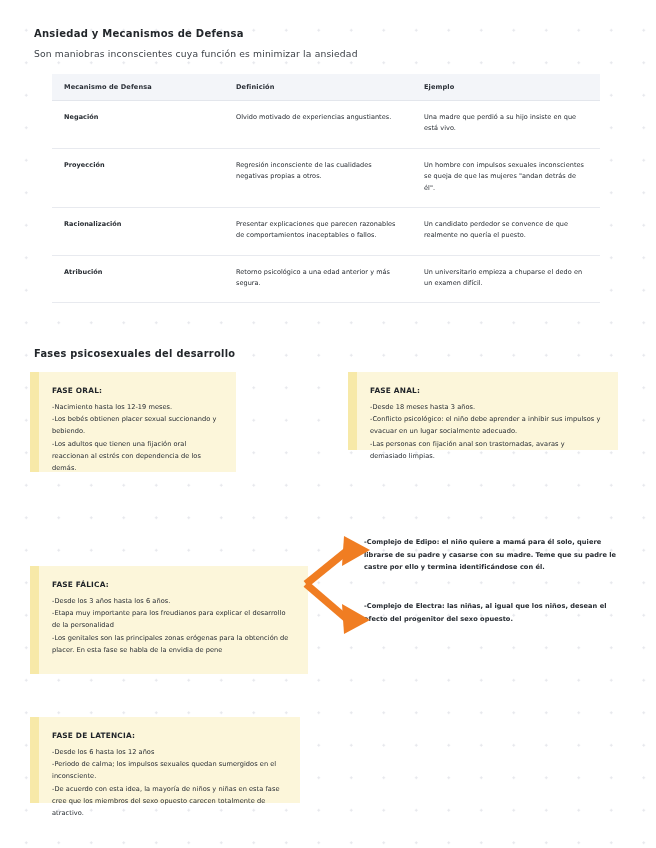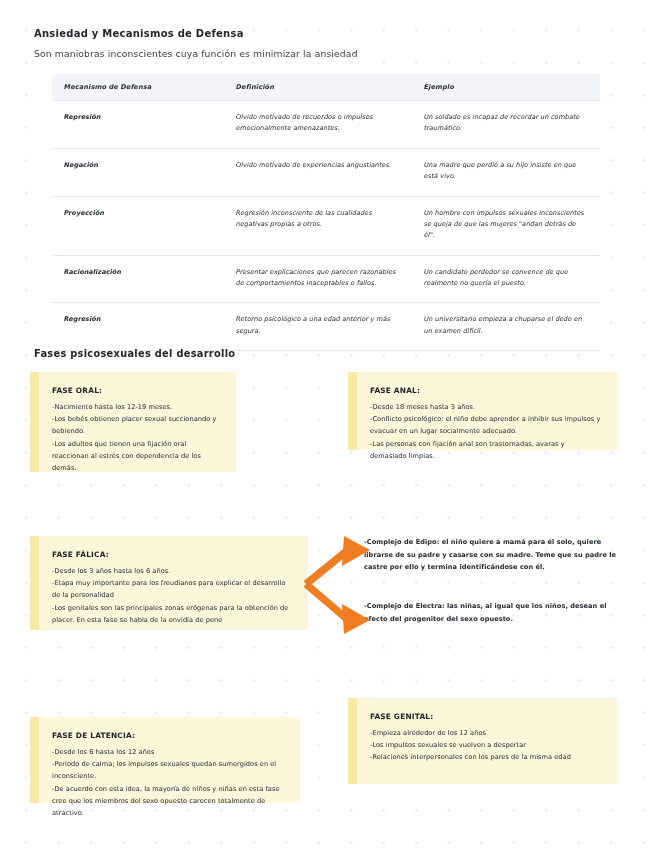--- a/index.html
+++ b/index.html
@@ -31,21 +31,20 @@
   }
 
   
   .tbl-wrap{
     position:absolute;left:52px;top:74px;width:548px;
     background:#ffffff;
   }
   table.mech{
     border-collapse:collapse;width:548px;table-layout:fixed;
     background:#ffffff;
-    font-style:italic;
   }
   table.mech thead th{
     background:#f3f5f9;
     font-size:6.6px;font-weight:700;color:#2b3038;
     text-align:left;
     padding:9px 12px 9px 12px;
     border-bottom:1px solid #e3e6ec;
     letter-spacing:.1px;
   }
   table.mech tbody td{
@@ -77,21 +76,21 @@
     font-size:7.4px;font-weight:700;color:#1f2328;letter-spacing:.2px;
     margin:0 0 6px 0;
   }
   .box .bl{
     font-size:6.6px;font-weight:400;color:#262b31;letter-spacing:.05px;
     line-height:1.85;margin:0;
   }
 
   #box-oral  {left:30px; top:372px;  width:206px; height:100px;}
   #box-anal  {left:348px;top:372px;  width:270px; height:78px;}
-  #box-falica{left:30px; top:536px;  width:278px; height:94px;}
+  #box-falica{left:30px; top:566px;  width:278px; height:108px;}
   #box-latencia{left:30px;top:698px; width:270px; height:86px;margin-top:19px;}
   #box-genital{left:348px;top:698px; width:270px; height:86px;}
 
   
   .note{
     position:absolute;
     font-size:6.6px;font-weight:700;color:#262b31;
     line-height:1.9;letter-spacing:.05px;
   }
   #note-edipo  {left:364px;top:536px;width:256px;}
@@ -117,41 +116,36 @@
         </colgroup>
       <thead>
         <tr>
           <th>Mecanismo de Defensa</th>
           <th>Definición</th>
           <th>Ejemplo</th>
         </tr>
       </thead>
       <tbody>
         <tr>
-          <td class="c1">Represión</td>
-          <td>Olvido motivado de recuerdos o impulsos emocionalmente amenazantes.</td>
-          <td>Un soldado es incapaz de recordar un combate traumático.</td>
-        </tr>
-        <tr>
           <td class="c1">Negación</td>
           <td>Olvido motivado de experiencias angustiantes.</td>
           <td>Una madre que perdió a su hijo insiste en que está vivo.</td>
         </tr>
         <tr>
           <td class="c1">Proyección</td>
           <td>Regresión inconsciente de las cualidades negativas propias a otros.</td>
           <td>Un hombre con impulsos sexuales inconscientes se queja de que las mujeres "andan detrás de él".</td>
         </tr>
         <tr>
           <td class="c1">Racionalización</td>
           <td>Presentar explicaciones que parecen razonables de comportamientos inaceptables o fallos.</td>
           <td>Un candidato perdedor se convence de que realmente no quería el puesto.</td>
         </tr>
         <tr>
-          <td class="c1">Regresión</td>
+          <td class="c1">Atribución</td>
           <td>Retorno psicológico a una edad anterior y más segura.</td>
           <td>Un universitario empieza a chuparse el dedo en un examen difícil.</td>
         </tr>
       </tbody>
     </table>
   </div>
 
   <div class="h-sec">Fases psicosexuales del desarrollo</div>
 
   <div class="box" id="box-oral">
@@ -187,20 +181,14 @@
     <polygon points="42,76 70,92 44,106" fill="#f07d22"></polygon>
   </svg>
 
   <div class="box" id="box-latencia">
     <p class="bt">FASE DE LATENCIA:</p>
     <p class="bl">-Desde los 6 hasta los 12 años</p>
     <p class="bl">-Periodo de calma; los impulsos sexuales quedan sumergidos en el inconsciente.</p>
     <p class="bl">-De acuerdo con esta idea, la mayoría de niños y niñas en esta fase cree que los miembros del sexo opuesto carecen totalmente de atractivo.</p>
   </div>
 
-  <div class="box" id="box-genital">
-    <p class="bt">FASE GENITAL:</p>
-    <p class="bl">-Empieza alrededor de los 12 años</p>
-    <p class="bl">-Los impulsos sexuales se vuelven a despertar</p>
-    <p class="bl">-Relaciones interpersonales con los pares de la misma edad</p>
-  </div>
 
 </div>
 
 </body></html>

